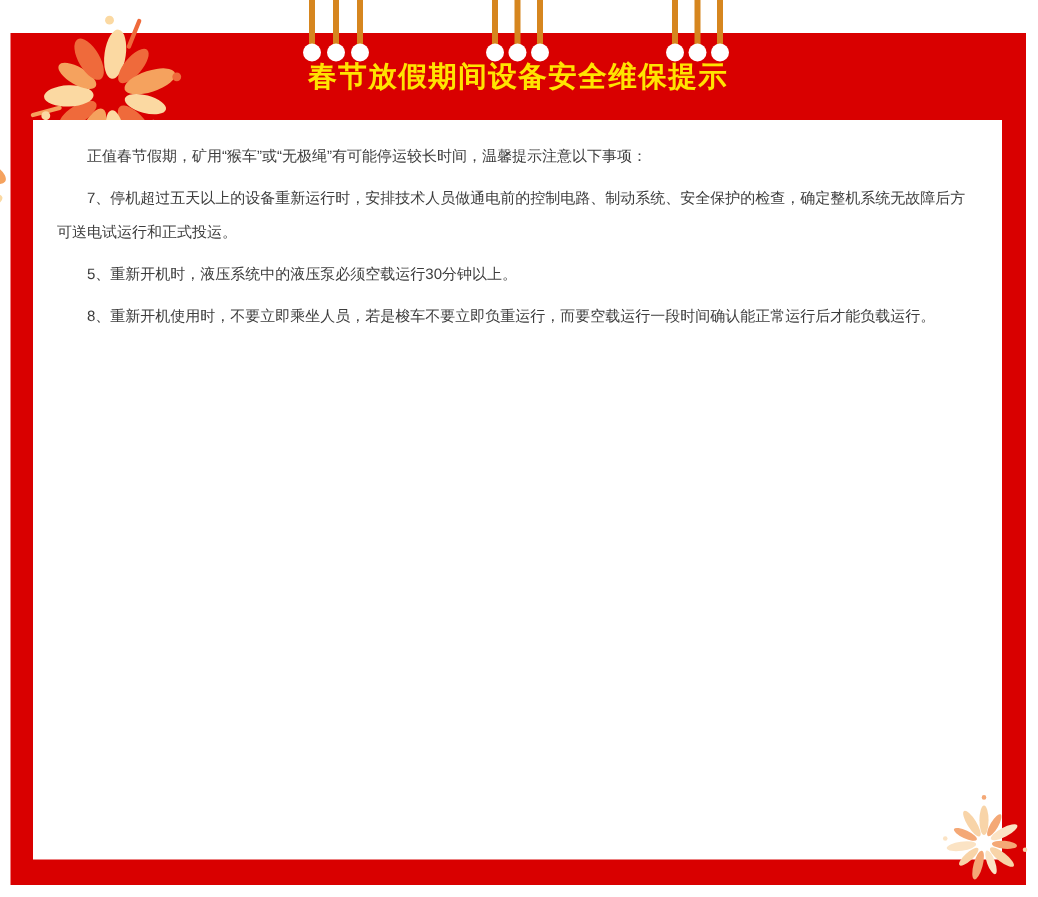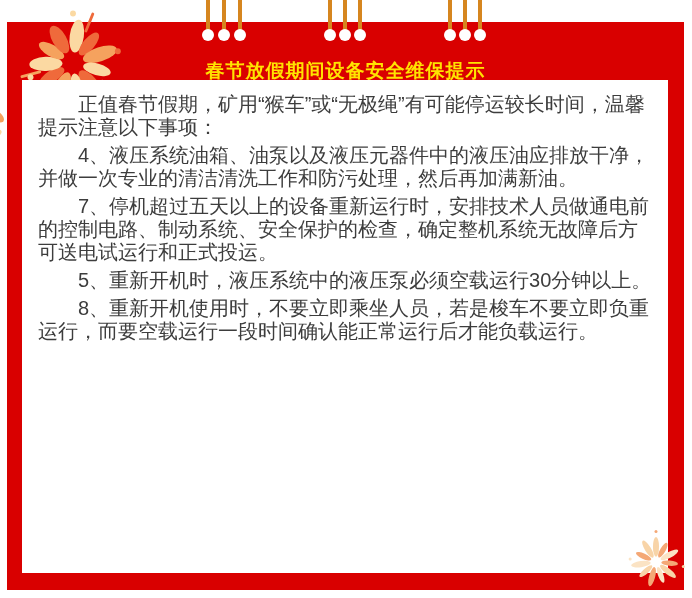--- a/index.html
+++ b/index.html
@@ -19,36 +19,36 @@
   .string{
     position:absolute;top:0;width:4px;height:31px;
     background:#d6861f;z-index:4;
   }
   .string .ball{
     position:absolute;left:-4px;top:29px;width:12px;height:12px;
     border-radius:50%;background:#ffffff;
   }
   
   .banner-title{
-    position:absolute;left:7px;top:58px;width:677px;
+    position:absolute;left:7px;top:38px;width:677px;
     text-align:center;
     color:#ffe300;font-size:19px;font-weight:bold;letter-spacing:1px;
     z-index:1;
   }
   
   .content{
     position:absolute;left:22px;top:80px;width:646px;height:493px;
     background:#ffffff;z-index:2;
     box-sizing:border-box;
     padding:13px 16px 0 16px;
   }
   .content p{
     margin:0 0 5px 0;
     text-indent:2em;
-    font-size:20px;line-height:23px;
+    font-size:10px;line-height:23px;
     color:#3d3d3d;
   }
   
   .firework-tl{position:absolute;left:14px;top:4px;width:118px;height:118px;z-index:1;}
   .firework-br{position:absolute;left:616px;top:524px;width:80px;height:76px;z-index:3;}
   .firework-edge{position:absolute;left:-6px;top:104px;width:18px;height:40px;z-index:0;}
 </style>
 </head>
 <body>
 
@@ -134,21 +134,20 @@
       </g>
     <circle cx="50" cy="8" r="2.5" fill="#fbd9a2"></circle>
     <circle cx="88" cy="40" r="2.5" fill="#ef6a3b"></circle>
     <circle cx="14" cy="62" r="2.5" fill="#fbd9a2"></circle>
   </svg>
 
   <div class="banner-title">春节放假期间设备安全维保提示</div>
 
   <div class="content">
     <p>正值春节假期，矿用“猴车”或“无极绳”有可能停运较长时间，温馨提示注意以下事项：</p>
-    <p>4、液压系统油箱、油泵以及液压元器件中的液压油应排放干净，并做一次专业的清洁清洗工作和防污处理，然后再加满新油。</p>
     <p>7、停机超过五天以上的设备重新运行时，安排技术人员做通电前的控制电路、制动系统、安全保护的检查，确定整机系统无故障后方可送电试运行和正式投运。</p>
     <p>5、重新开机时，液压系统中的液压泵必须空载运行30分钟以上。</p>
     <p>8、重新开机使用时，不要立即乘坐人员，若是梭车不要立即负重运行，而要空载运行一段时间确认能正常运行后才能负载运行。</p>
   </div>
 
   <svg class="firework-br" viewBox="0 0 100 100">
     <g transform="rotate(0 50 50)">
         <ellipse cx="50" cy="30" rx="4" ry="13" fill="#f8d4a8"></ellipse>
       </g>
     <g transform="rotate(30 50 50)">

